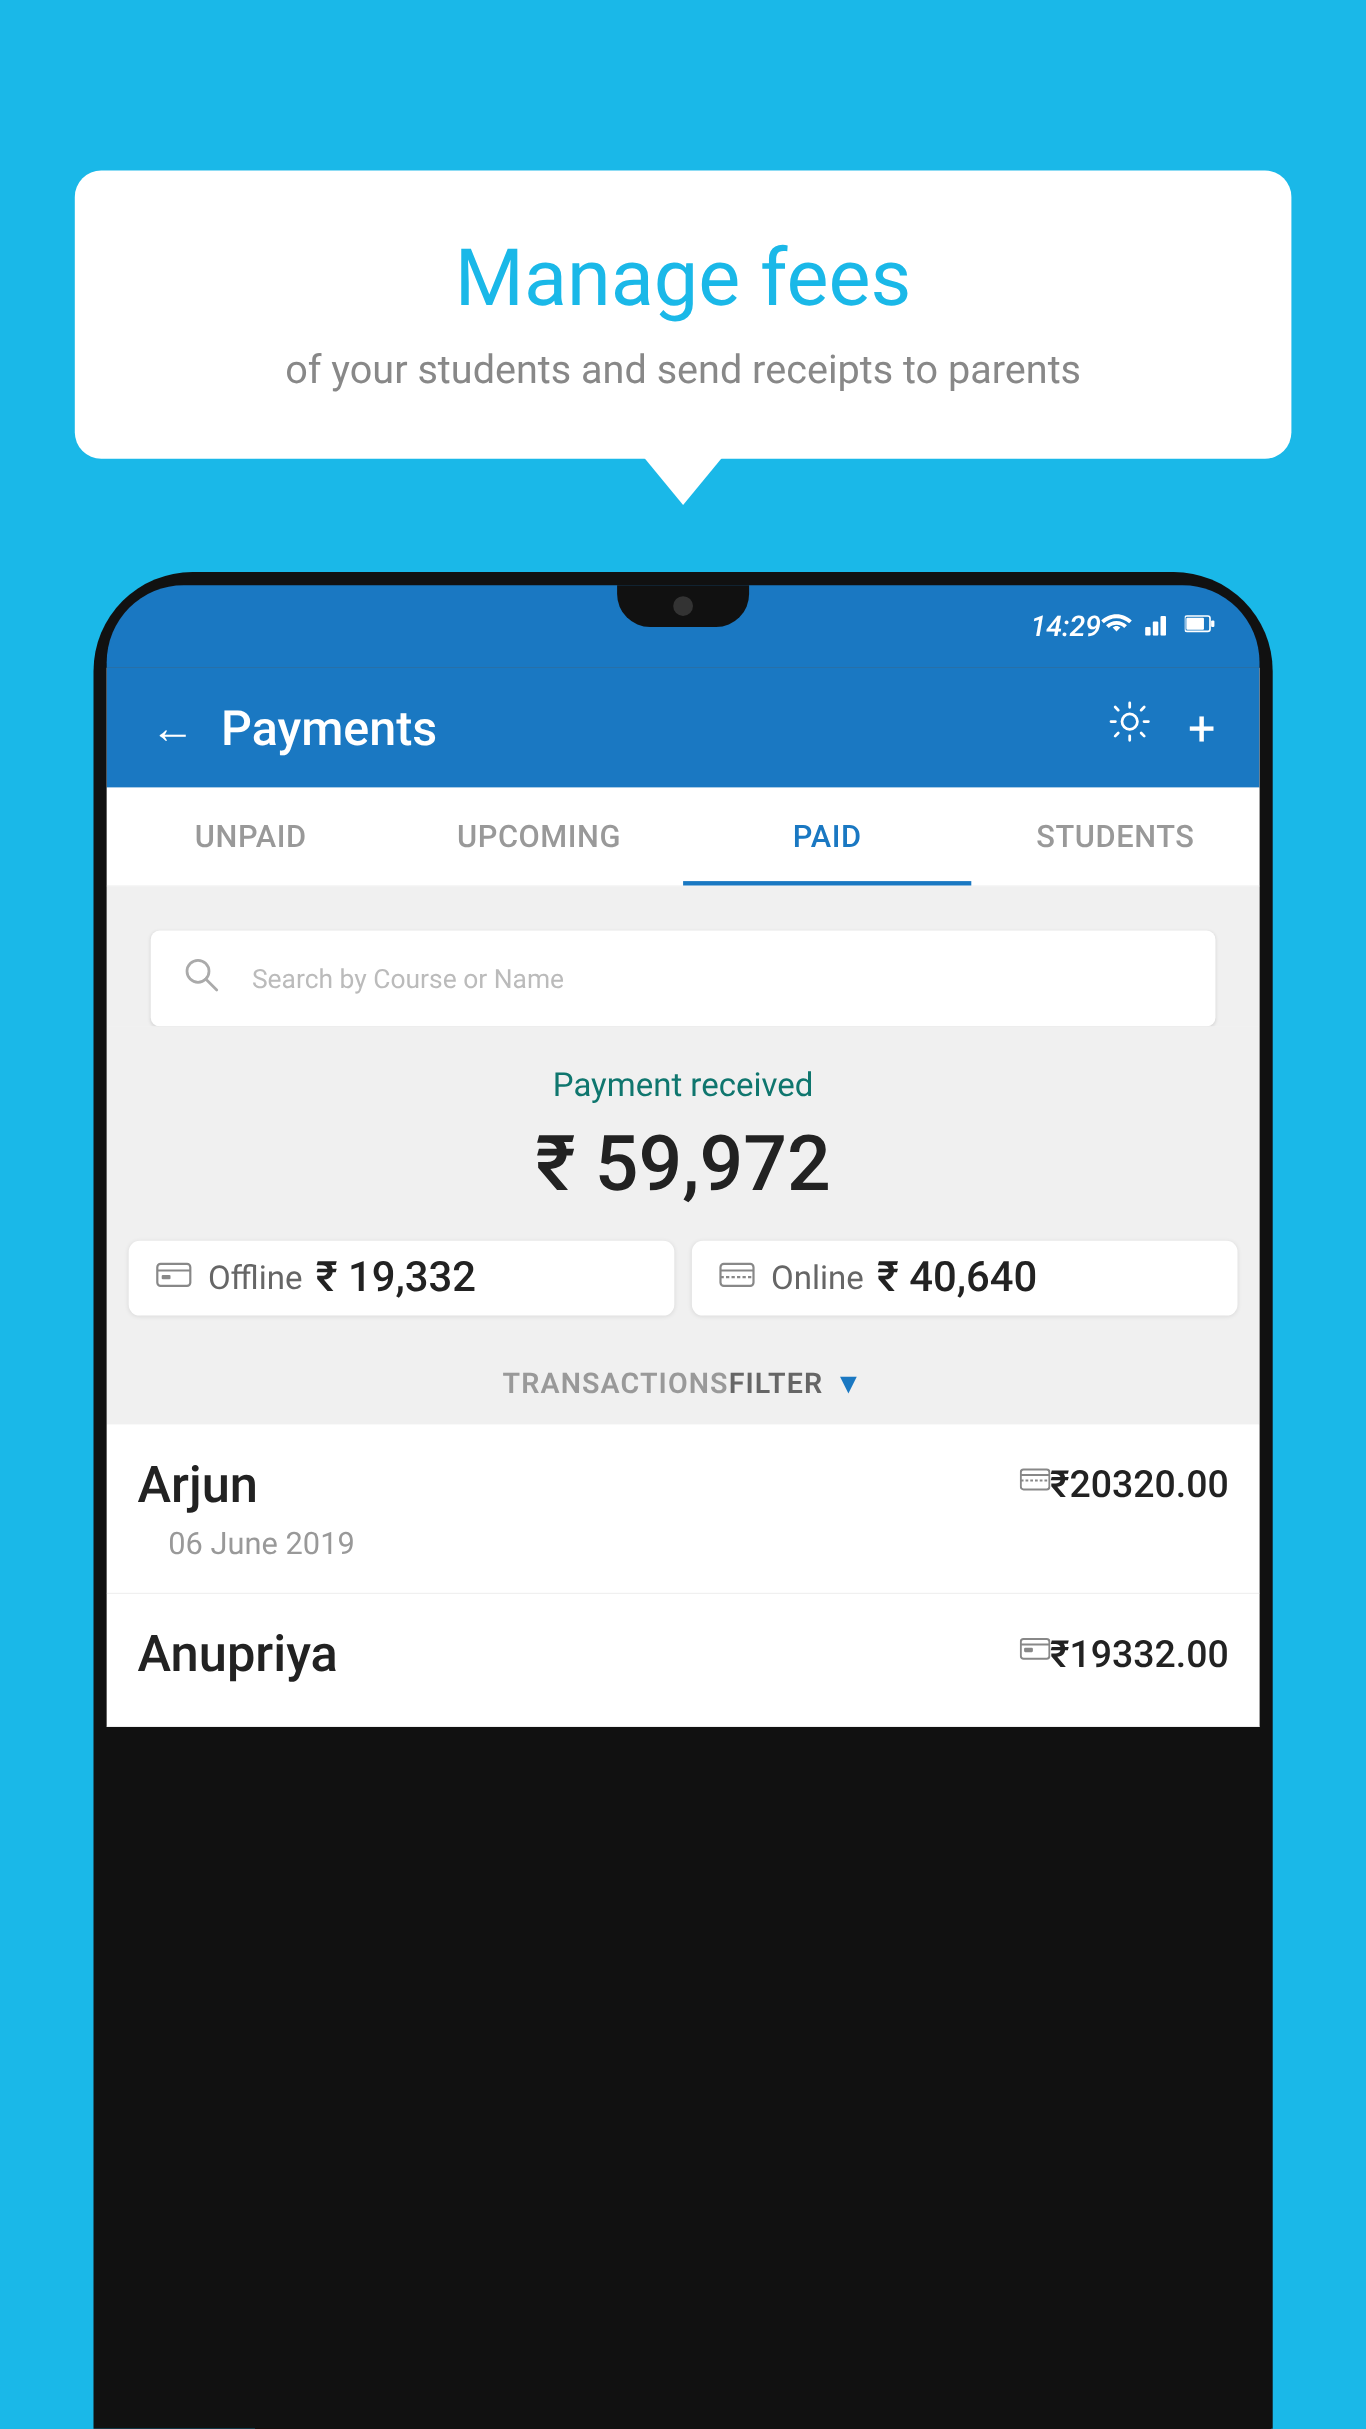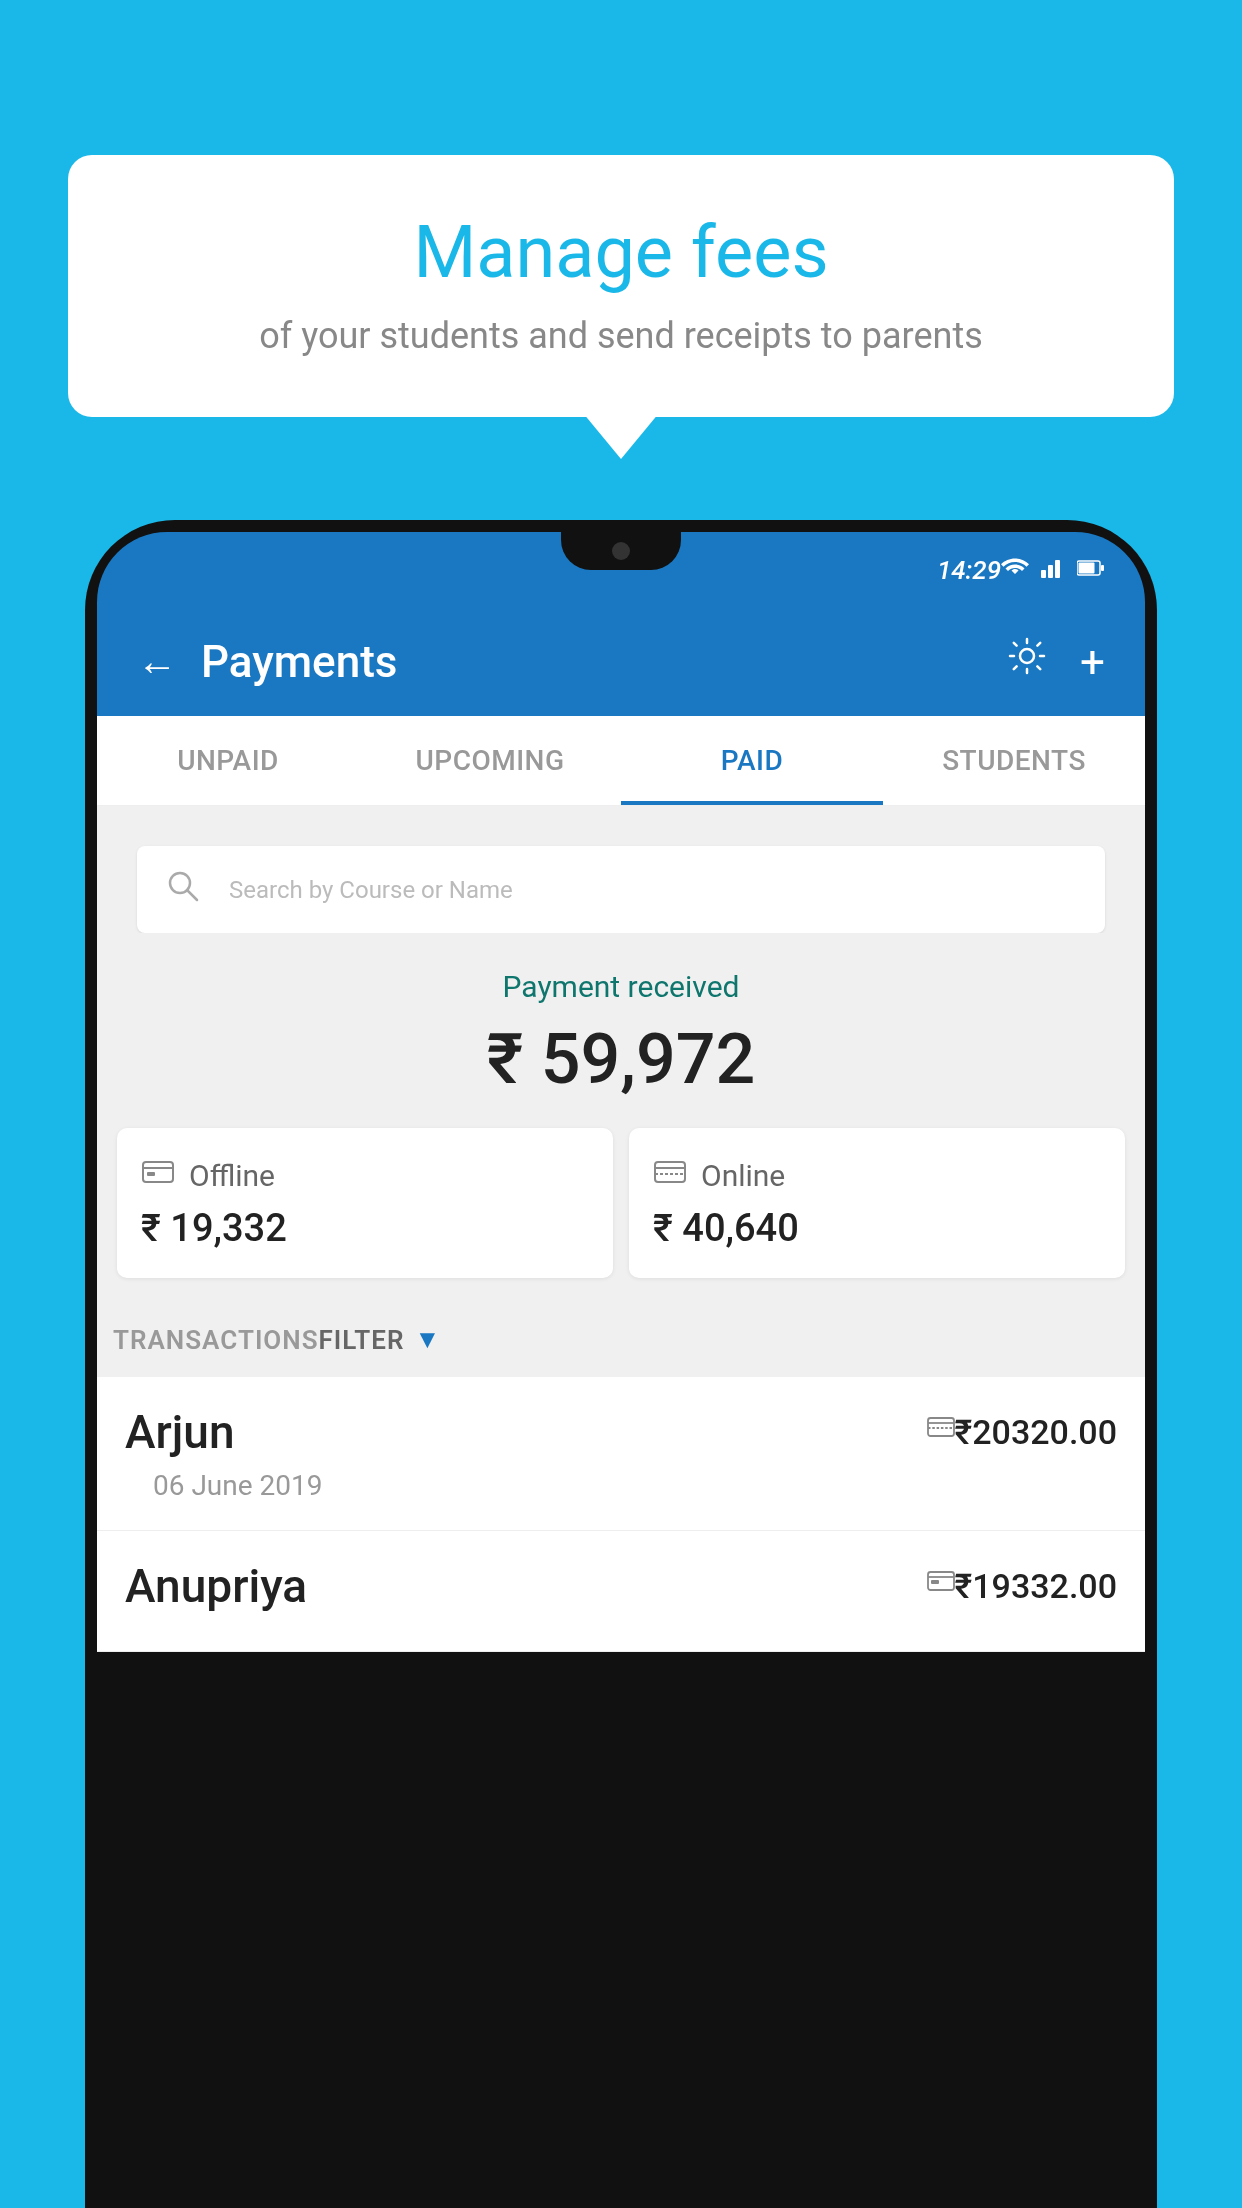--- a/index.html
+++ b/index.html
@@ -218,23 +218,23 @@
     .cards-row {
       display: flex;
       gap: 16px;
       padding: 0 20px 24px;
       background: #f0f0f0;
     }
     .payment-card {
       flex: 1;
       background: white;
       border-radius: 10px;
-      padding: 28px 24px;
-      display: flex;
-      flex-direction: column;
+      padding: 12px 24px;
+      display: flex;
+      flex-direction: row;
       gap: 12px;
       box-shadow: 0 1px 4px rgba(0,0,0,0.08);
     }
     .card-label-row {
       display: flex;
       align-items: center;
       gap: 14px;
       color: #666;
       font-size: 30px;
     }
@@ -245,22 +245,22 @@
     .card-amount {
       font-size: 38px;
       font-weight: 500;
       color: #222;
     }
 
     
     .transactions-header {
       display: flex;
       align-items: center;
-      justify-content: flex-start;
-      padding: 22px 16px;
+      justify-content: center;
+      padding: 22px 28px;
       background: #f0f0f0;
     }
     .transactions-label {
       color: #999;
       font-size: 26px;
       font-weight: 600;
       letter-spacing: 1px;
     }
     .filter-btn {
       display: flex;

